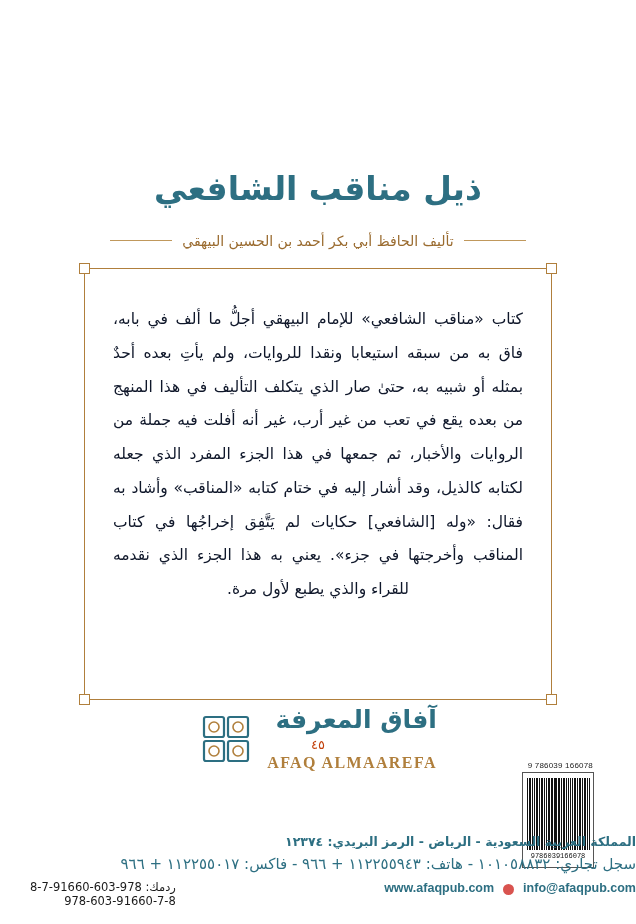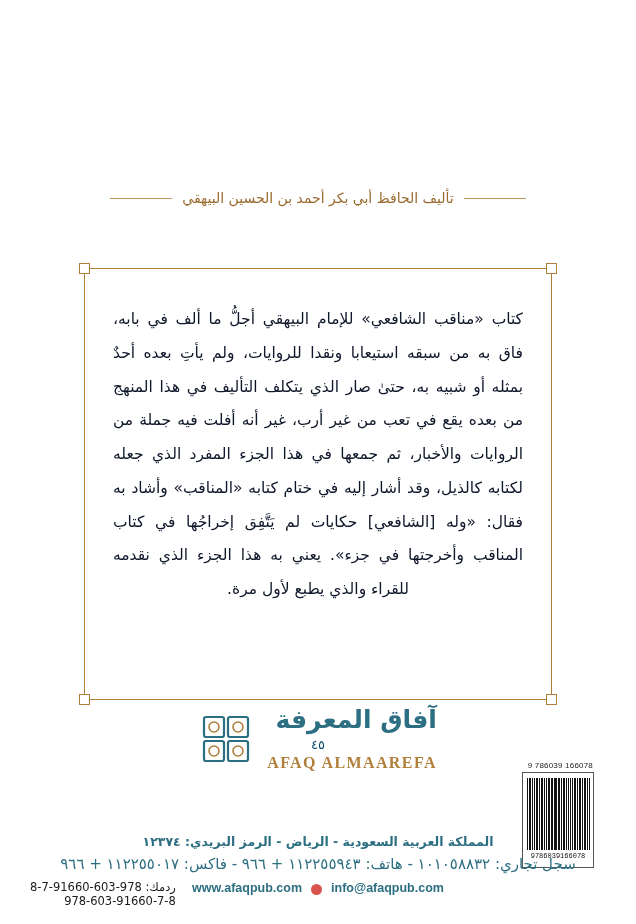--- a/index.html
+++ b/index.html
@@ -140,21 +140,21 @@
     position: absolute;
     top: 734px;
     left: 0;
     right: 0;
     text-align: center;
   }
   .series-num {
     display: inline-block;
     font-family: "DejaVu Sans", sans-serif;
     font-size: 13px;
-    color: #0c4a6e;
+    color: #c2410c;
   }
 
   
   .barcode-box {
     position: absolute;
     right: 42px;
     top: 772px;
     width: 72px;
     height: 96px;
     border: 1px solid #555;
@@ -193,21 +193,21 @@
     color: #111;
     margin-top: 2px;
   }
 
   
   .footer {
     position: absolute;
     left: 0;
     right: 0;
     bottom: 28px;
-    text-align: center;
+    text-align: right;
     direction: rtl;
     color: #2d6f82;
     font-family: "DejaVu Sans", sans-serif;
   }
   .footer .line1 {
     font-size: 12.5px;
     font-weight: bold;
     letter-spacing: 0.4px;
     margin-bottom: 6px;
   }
@@ -246,20 +246,21 @@
     color: #1b1b1b;
     direction: rtl;
   }
 </style>
 </head>
 <body>
 
 <div class="page">
 
   <div class="title-area">
+    <div class="book-title">ذيل مناقب الشافعي</div>
     <div class="author-line">
       <span class="rule"></span>
       <span class="author-text">تأليف الحافظ أبي بكر أحمد بن الحسين البيهقي</span>
       <span class="rule"></span>
     </div>
   </div>
 
   <div class="panel">
     <span class="corner tl"></span>
     <span class="corner tr"></span>

